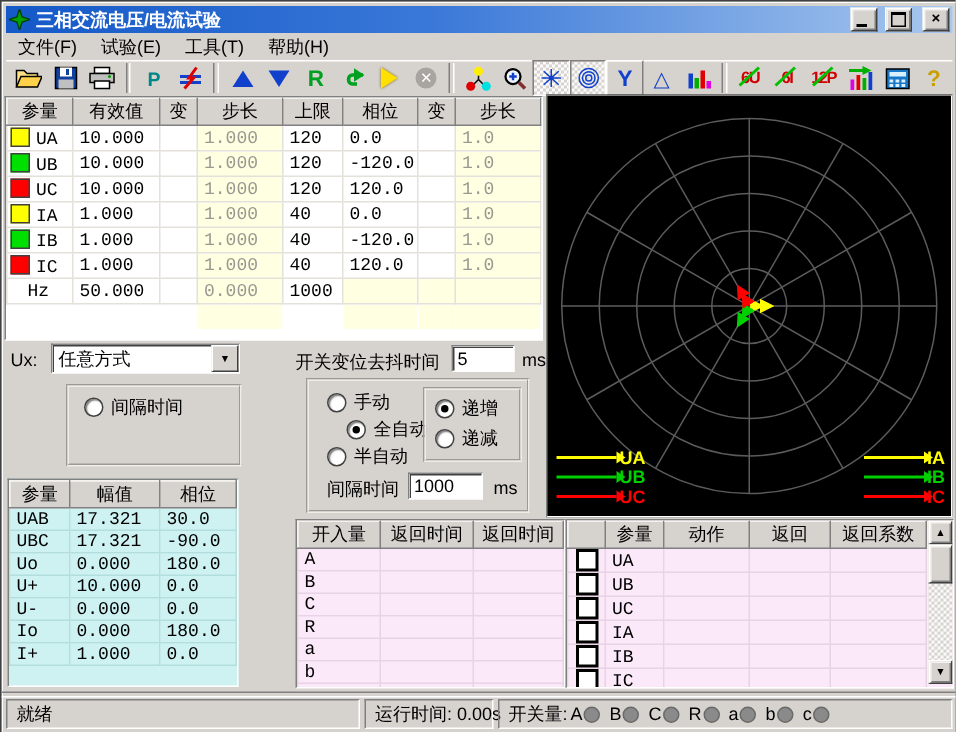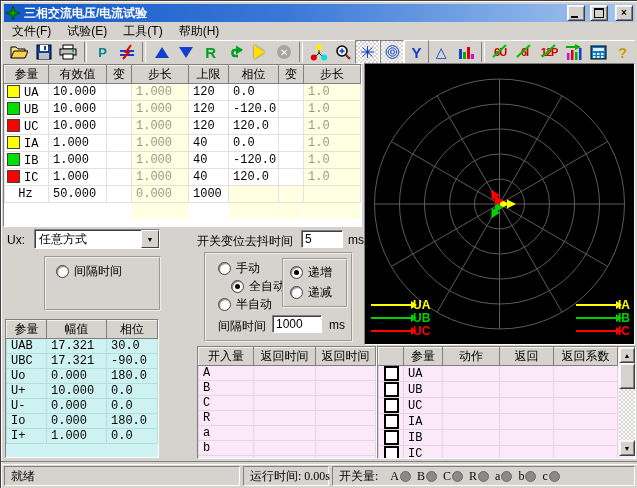--- a/index.html
+++ b/index.html
@@ -72,21 +72,21 @@
   .cb{display:inline-block;width:11px;height:11px;background:#fff;border:2px solid #000;vertical-align:middle;}
   
   .vsb{position:absolute;right:0;top:0;width:16px;height:109px;background-color:#d6d3ce;
     background-image:linear-gradient(45deg,#fff 25%,transparent 25%,transparent 75%,#fff 75%),linear-gradient(45deg,#fff 25%,transparent 25%,transparent 75%,#fff 75%);
     background-size:4px 4px;background-position:0 0,2px 2px;}
   .sb-btn{position:absolute;left:0;width:16px;height:16px;background:#d6d3ce;border:1px solid;border-color:#fff #404040 #404040 #fff;box-shadow:inset 1px 1px 0 #f4f2ee,inset -1px -1px 0 #808080;
           display:flex;align-items:center;justify-content:center;font-size:7px;box-sizing:border-box;}
   .sb-thumb{position:absolute;left:0;top:16px;width:16px;height:26px;background:#d6d3ce;border:1px solid;border-color:#fff #404040 #404040 #fff;box-shadow:inset 1px 1px 0 #f4f2ee,inset -1px -1px 0 #808080;box-sizing:border-box;}
   
   .grip{position:absolute;left:0;top:460px;width:637px;height:2px;border-top:1px solid #808080;border-bottom:1px solid #fff;}
-  .statusbar{position:absolute;left:3px;top:465px;width:631px;height:20px;display:flex;gap:3px;align-items:stretch;font-family:Liberation Serif, serif;}
+  .statusbar{position:absolute;left:3px;top:465px;width:631px;height:20px;display:flex;gap:3px;align-items:stretch;}
   .spanel{border:1px solid;border-color:#808080 #fff #fff #808080;display:flex;align-items:center;padding:0 6px;box-sizing:border-box;white-space:nowrap;}
   .sw{display:inline-flex;align-items:center;margin-right:6px;gap:1px;}
   .dot{display:inline-block;width:9px;height:9px;border-radius:50%;background:#8a8a8a;border:1px solid #6a6a6a;}
 </style>
 </head>
 <body>
 
 <div class="window">
 
   <div class="titlebar">
@@ -659,21 +659,21 @@
           <span>▼</span>
         </span>
     </div>
   </div>
 
   <div class="grip"></div>
   <div class="statusbar">
     <span class="spanel" style="width:236px">就绪</span>
     <span class="spanel" style="width:86px">运行时间: 0.00s</span>
     <span class="spanel" style="flex:1">
-      <span style="margin-right:12px">开关量:</span>
+      <span style="margin-right:2px">开关量:</span>
       <span class="sw">
           <span>A</span>
           <span class="dot"></span>
         </span>
       <span class="sw">
           <span>B</span>
           <span class="dot"></span>
         </span>
       <span class="sw">
           <span>C</span>

